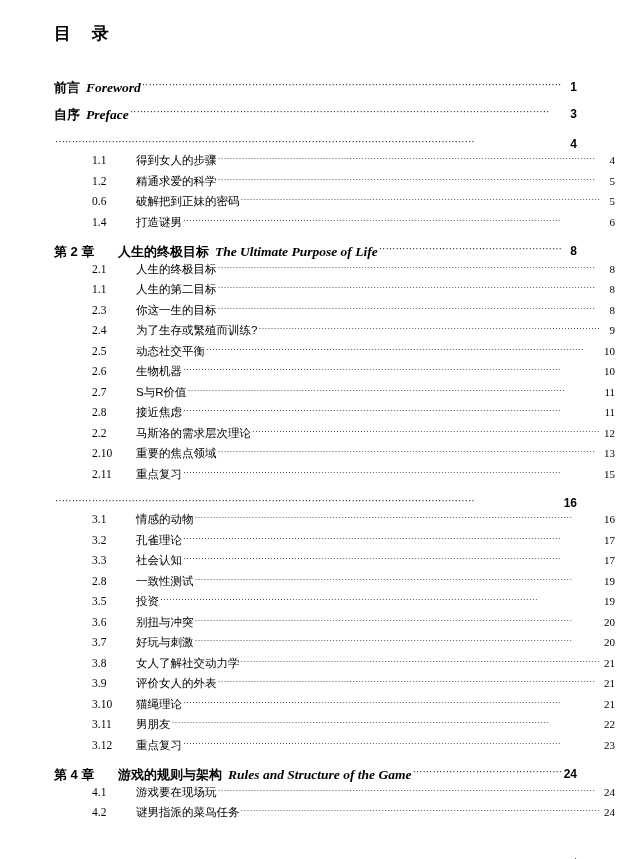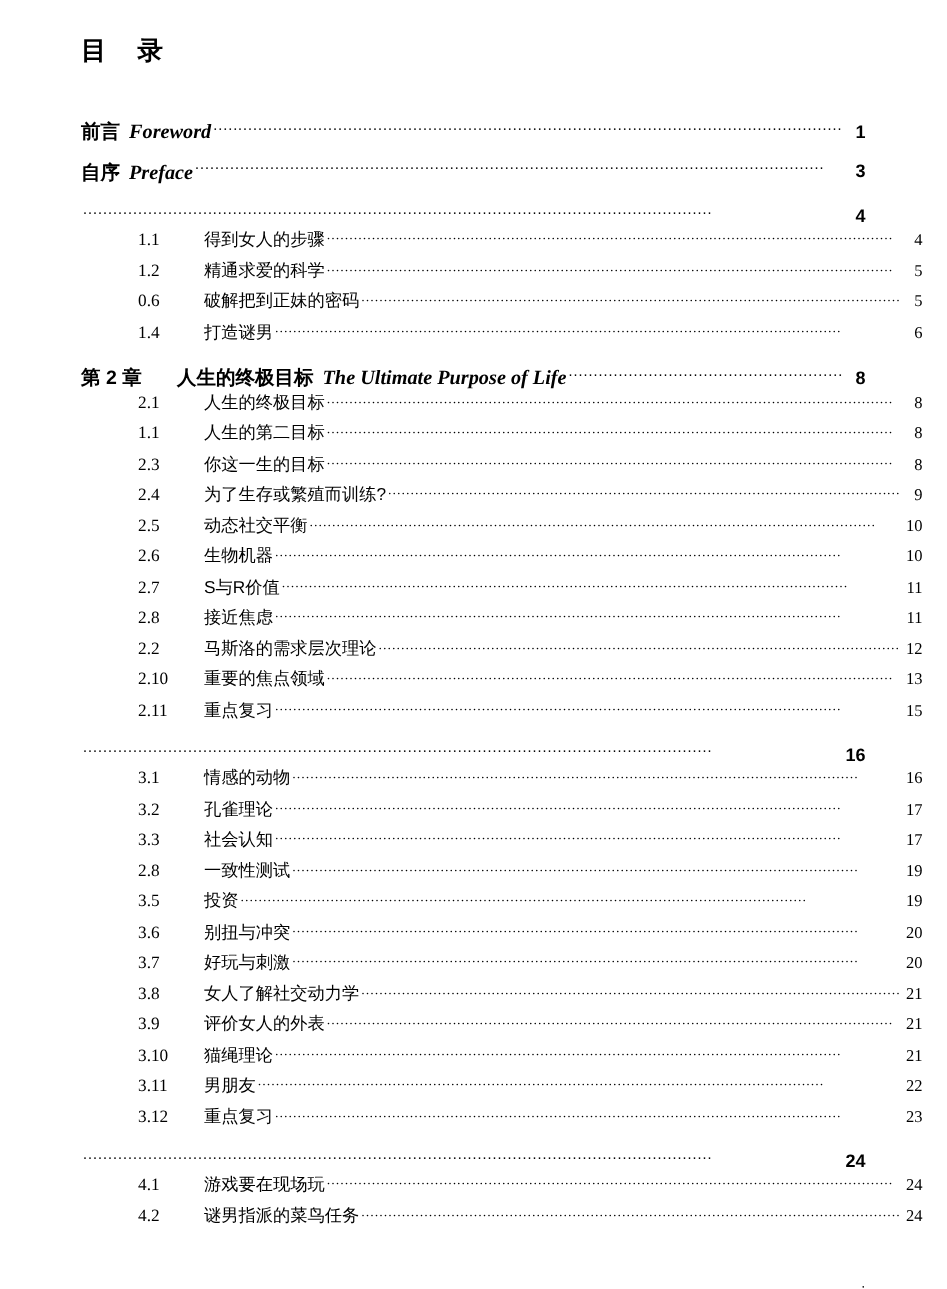--- a/index.html
+++ b/index.html
@@ -28,21 +28,21 @@
     font-size: 17px;
     letter-spacing: 8px;
     margin-top: 22px;
     margin-bottom: 0;
   }
   .toc-body {
     margin-top: 36px;
   }
   .row {
     display: flex;
-    align-items: center;
+    align-items: flex-start;
     width: 100%;
     line-height: 1.0;
   }
   .row .label {
     white-space: nowrap;
     flex: 0 0 auto;
   }
   .row .dots {
     flex: 1 1 auto;
     overflow: hidden;
@@ -329,20 +329,23 @@
       <span class="dots">······························································································································</span>
       <span class="page-no">22</span>
     </div>
     <div class="row section">
       <span class="label"><span class="num">3.12</span><span class="txt">重点复习</span></span>
       <span class="dots">······························································································································</span>
       <span class="page-no">23</span>
     </div>
 
     <div class="row chapter">
+      <span class="label">
+        <span class="num">第 4 章</span><span class="cn">游戏的规则与架构</span><span class="en">Rules and Structure of the Game</span>
+      </span>
       <span class="dots">······························································································································</span>
       <span class="page-no">24</span>
     </div>
 
     <div class="row section">
       <span class="label"><span class="num">4.1</span><span class="txt">游戏要在现场玩</span></span>
       <span class="dots">······························································································································</span>
       <span class="page-no">24</span>
     </div>
     <div class="row section">

